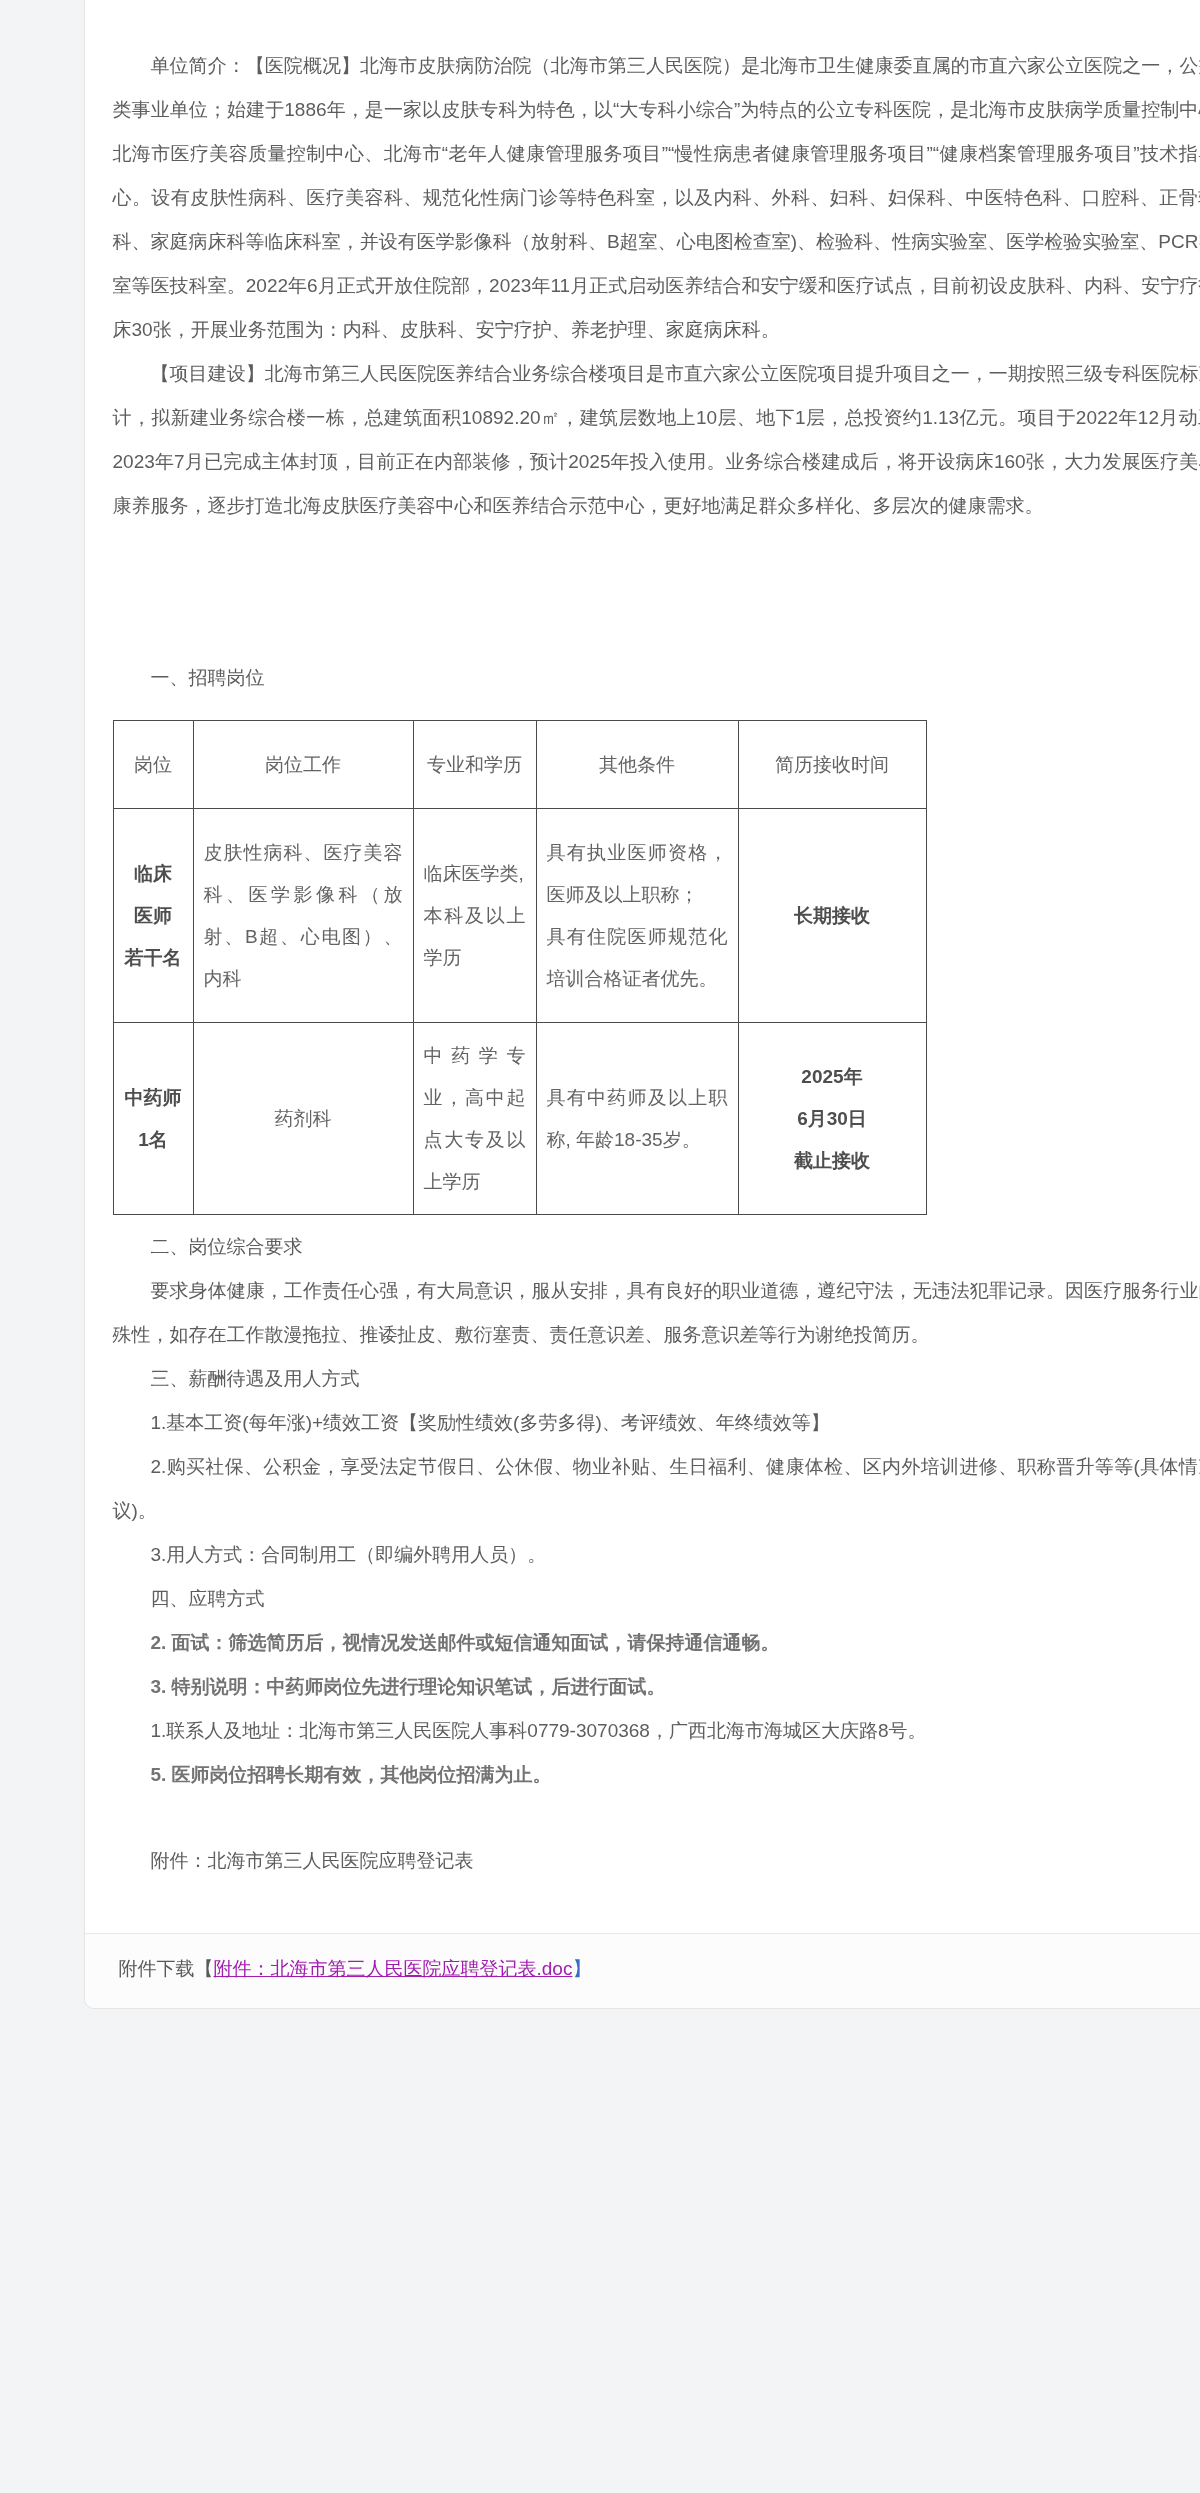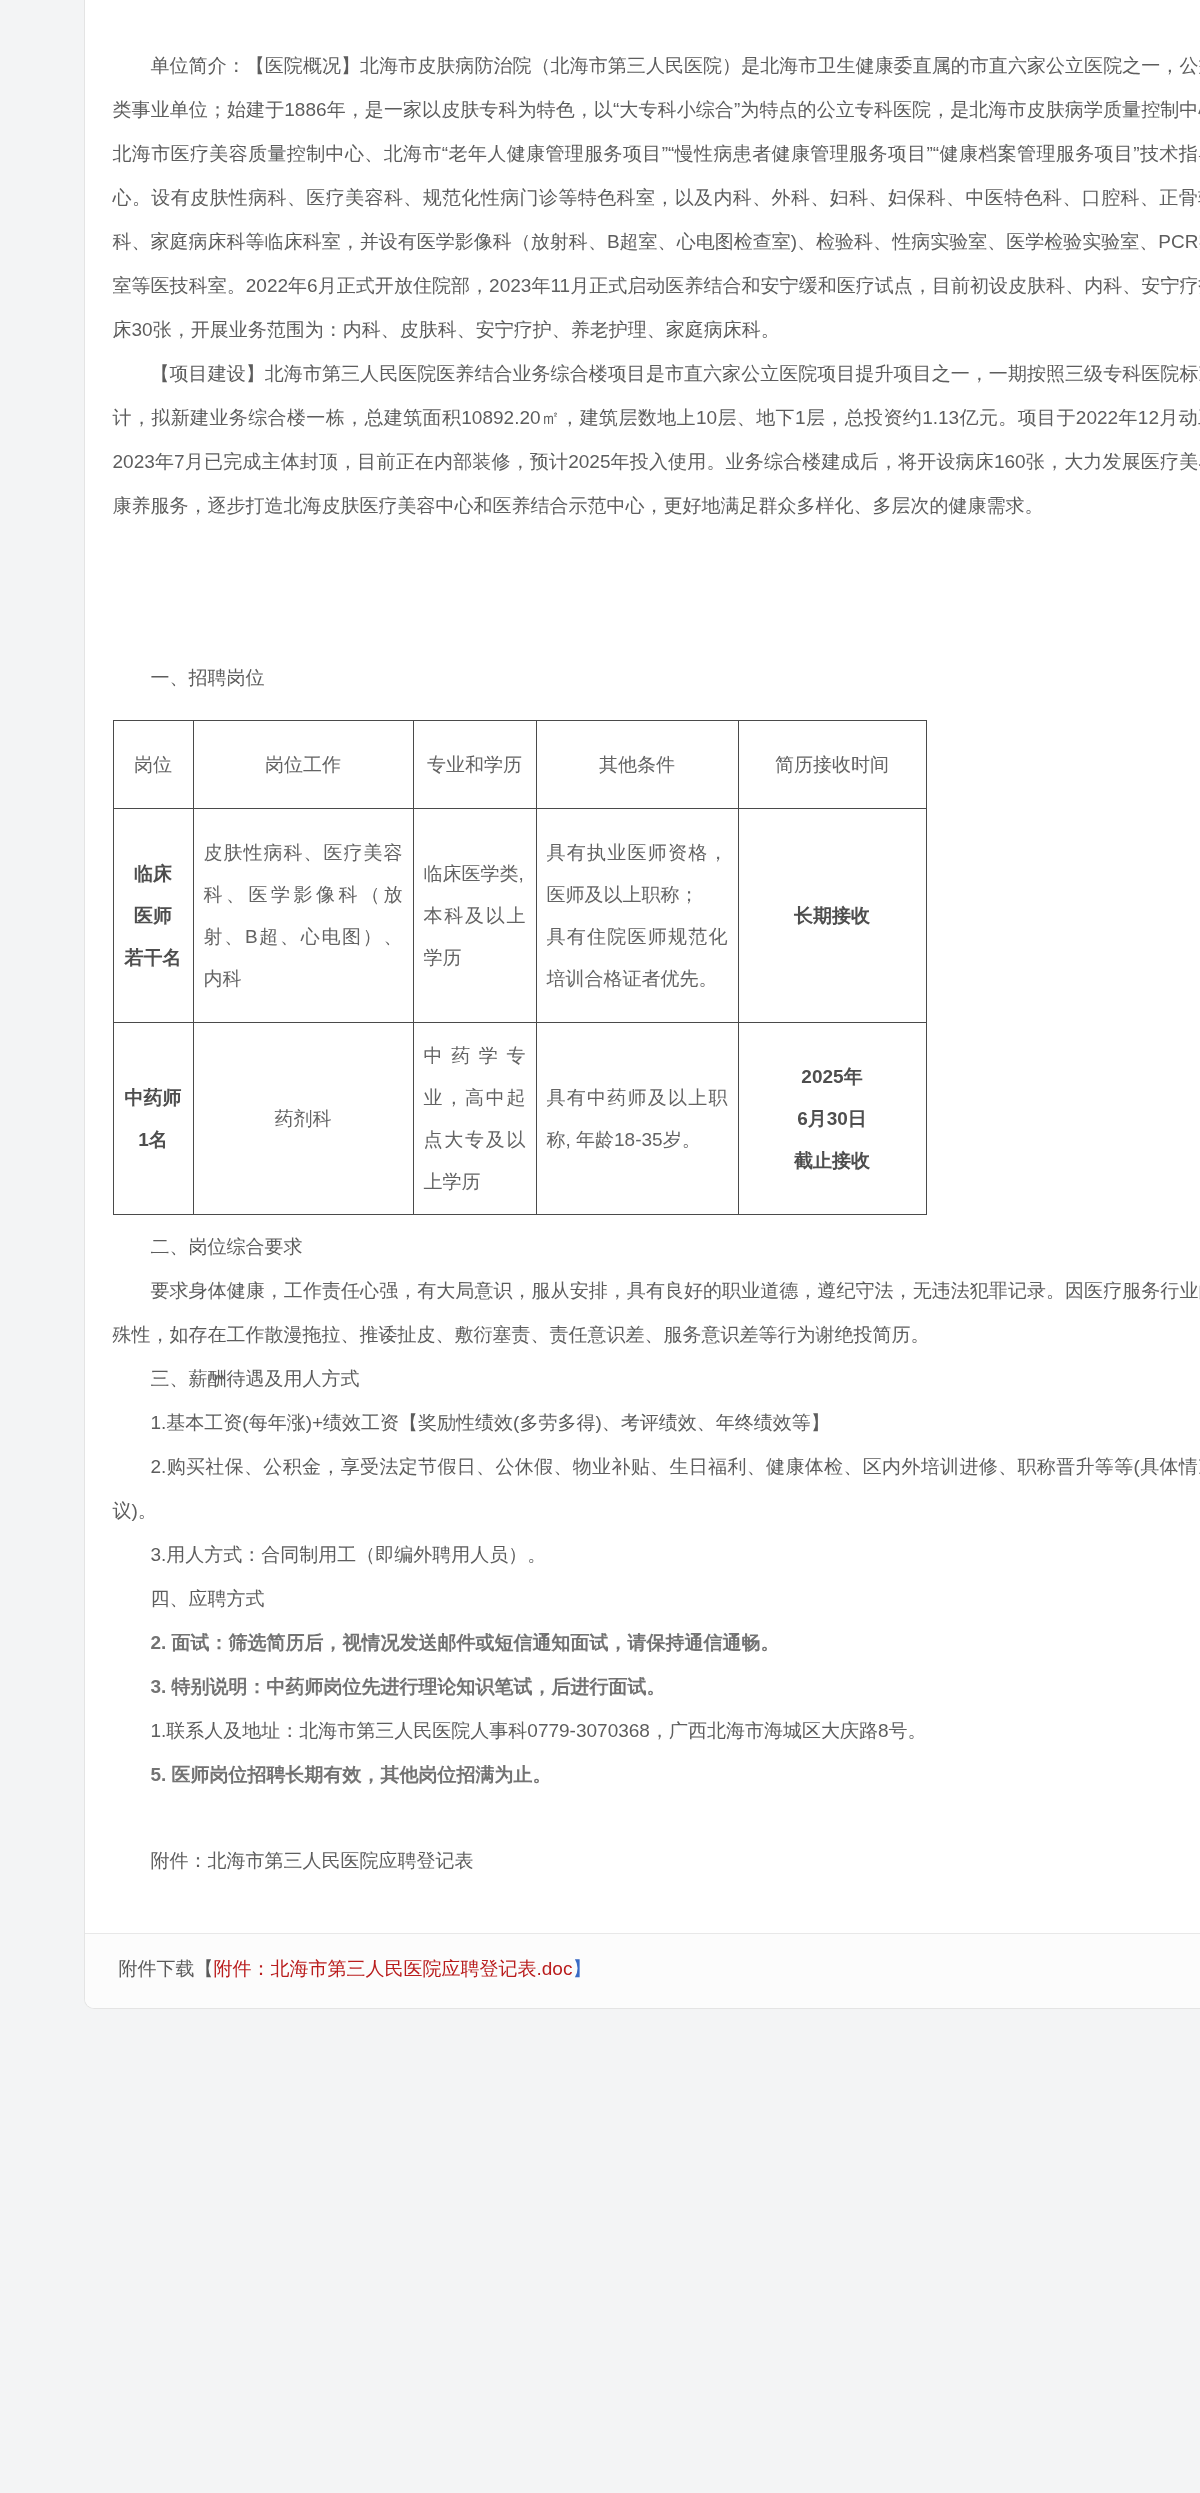--- a/index.html
+++ b/index.html
@@ -153,16 +153,16 @@
       <p class="para bold-item">3. 特别说明：中药师岗位先进行理论知识笔试，后进行面试。</p>
       <p class="para">1.联系人及地址：北海市第三人民医院人事科0779-3070368，广西北海市海城区大庆路8号。</p>
       <p class="para bold-item">5. 医师岗位招聘长期有效，其他岗位招满为止。</p>
 
       <p class="para attachment-note">附件：北海市第三人民医院应聘登记表</p>
 
 
     </div>
 
     <div class="footer">
-      <span>附件下载【</span><a href="#" id="attachment-link" style="color: #b91c1c;">附件：北海市第三人民医院应聘登记表.doc</a><span id="attachment-suffix" style="color: rgb(58, 107, 197);">】</span>
+      <span>附件下载【</span><a href="#" id="attachment-link" style="color: #a21caf; text-decoration: underline;">附件：北海市第三人民医院应聘登记表.doc</a><span id="attachment-suffix" style="color: rgb(58, 107, 197);">】</span>
     </div>
   </div>
 </div>
 
 </body></html>

